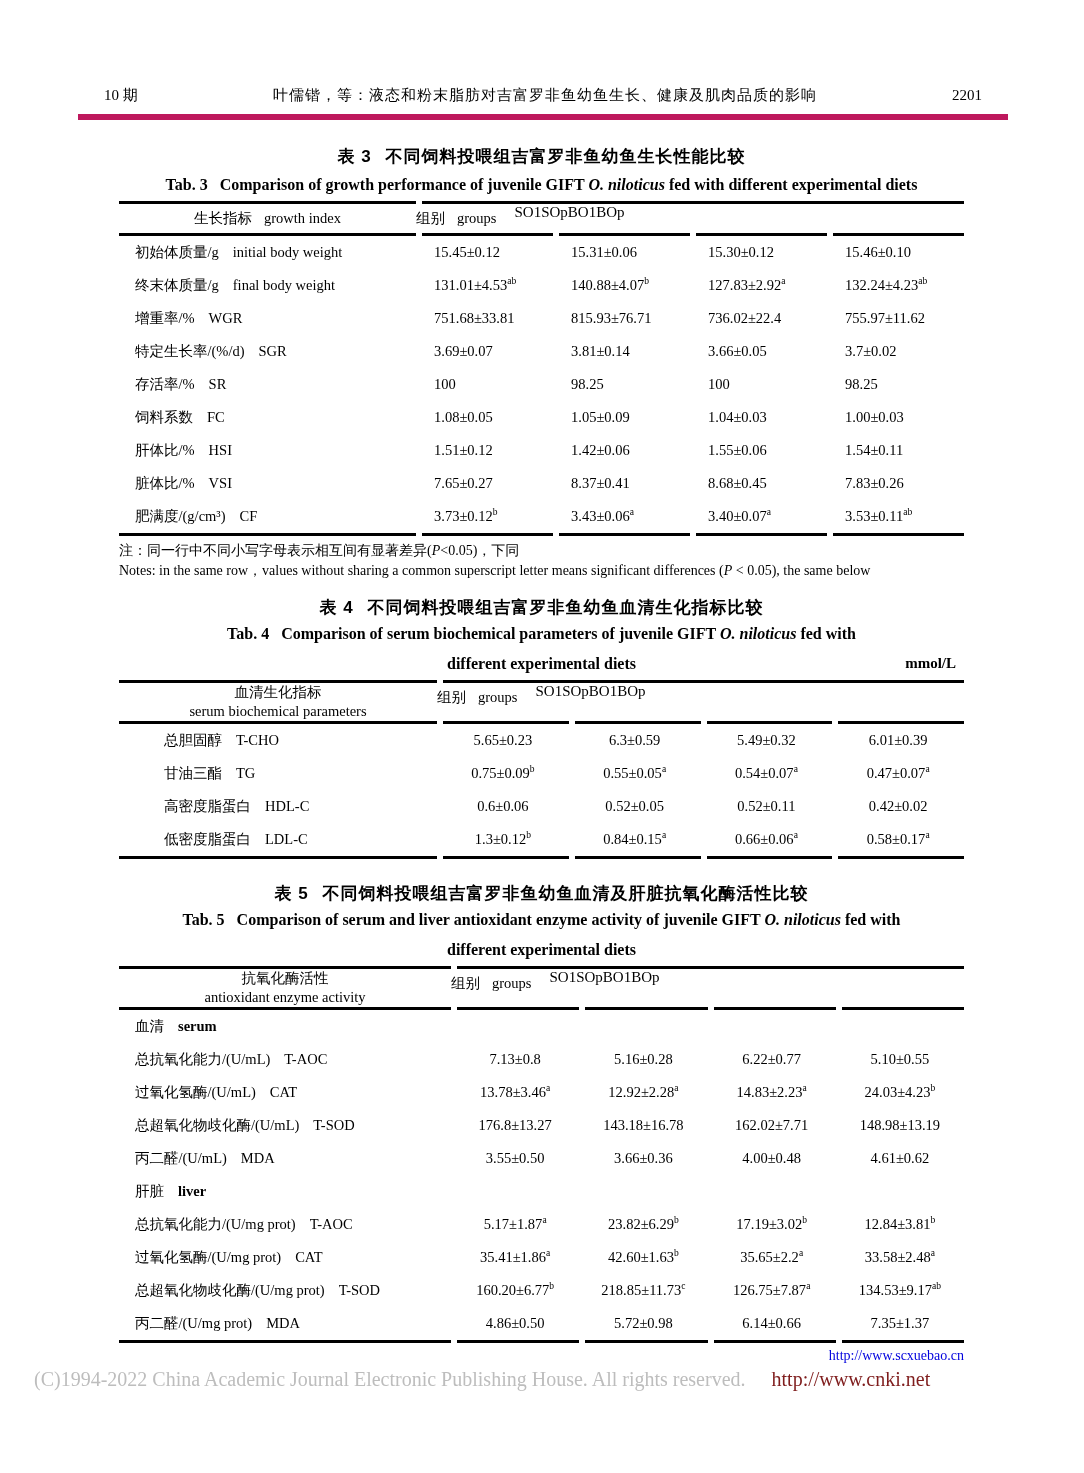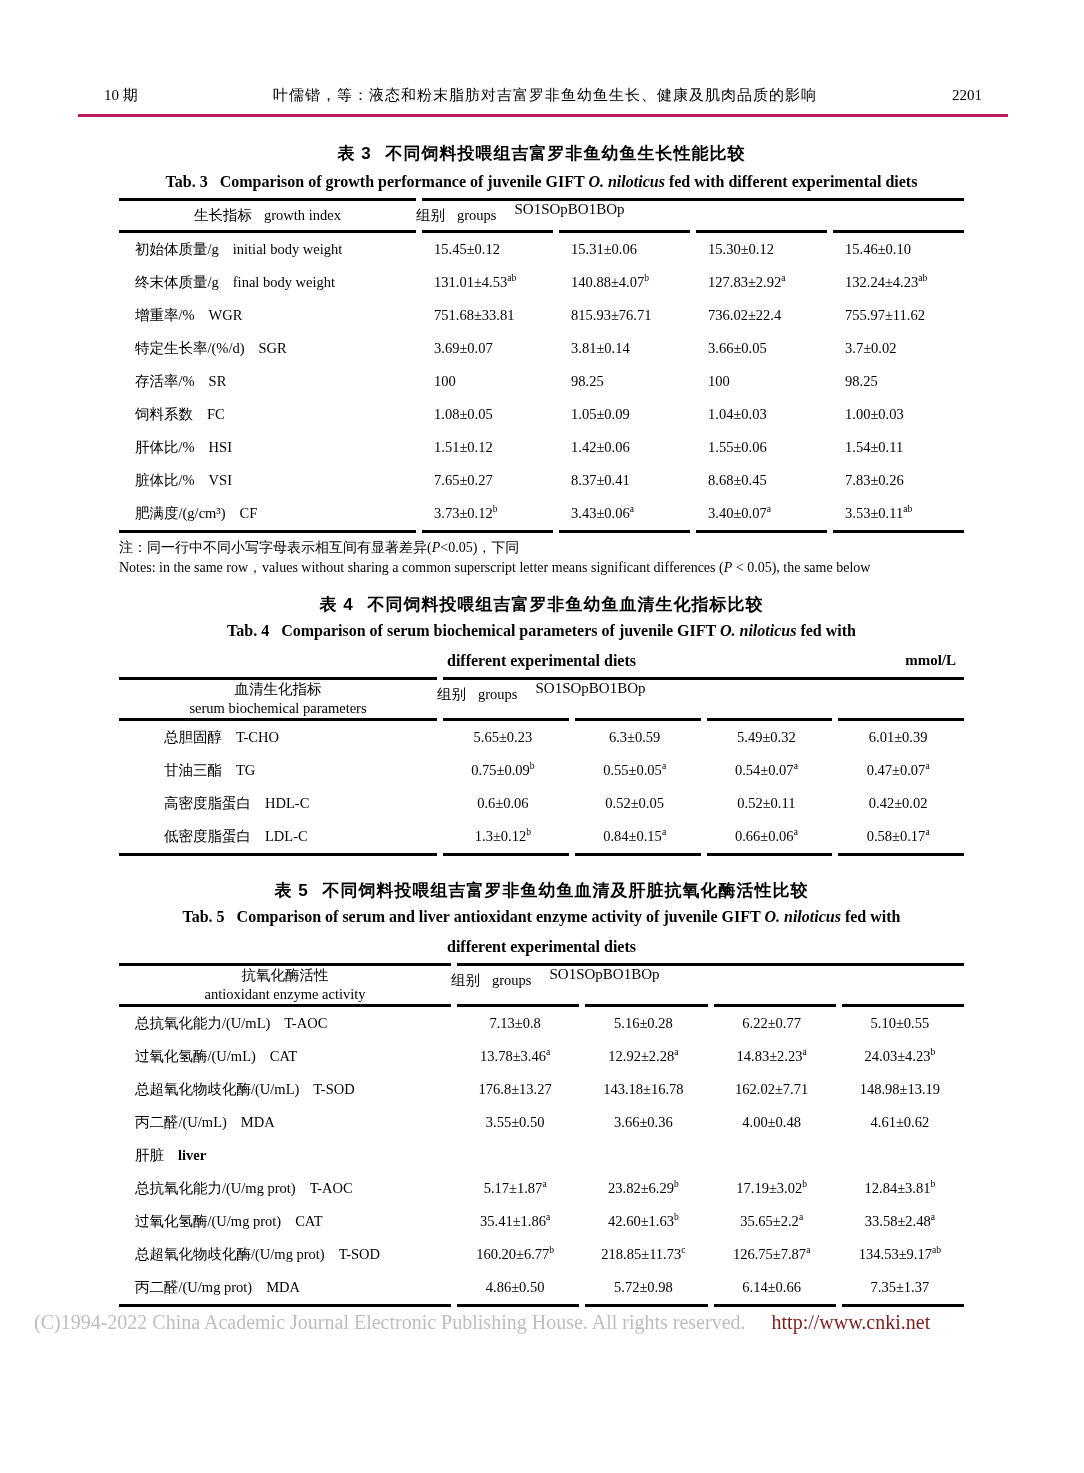--- a/index.html
+++ b/index.html
@@ -1,21 +1,21 @@
 <!DOCTYPE html>
 <html><head>
 <meta charset="utf-8">
 <style>
   html,body{margin:0;padding:0;background:#ffffff;}
   .page{position:relative;width:1084px;height:1473px;background:#fff;color:#000;
         font-family:"Liberation Serif",serif;overflow:hidden;}
 
   
   .running-head{margin:86px 76px 0 78px;display:flex;align-items:baseline;
-                padding-bottom:9px;border-bottom:3px solid #be185d;font-size:15px;}
+                padding-bottom:9px;border-bottom:6px solid #be185d;font-size:15px;}
   .rh-issue{margin-left:26px;white-space:nowrap;}
   .rh-title{flex:1;text-align:center;font-size:15px;letter-spacing:1px;}
   .rh-page{margin-right:26px;white-space:nowrap;}
 
   .content{width:845px;margin-left:119px;position:relative;}
 
   
   .tt-zh{margin-top:25px;text-align:center;font-family:"Liberation Sans",sans-serif;
          font-weight:bold;font-size:17px;letter-spacing:1px;line-height:23px;}
   .tt-zh .sp{margin-right:14px;}
@@ -326,20 +326,27 @@
       </div>
       <div class="hline">
           <span class="seg w-stub"></span>
           <span class="seg w-col"></span>
           <span class="seg w-col"></span>
           <span class="seg w-col"></span>
           <span class="seg w-col"></span>
         </div>
       <div>
 
+          <div class="trow section-row">
+            <div class="row-label"><span>血清</span><span class="en">serum</span></div>
+            <div class="val"><span></span><sup></sup></div>
+            <div class="val"><span></span><sup></sup></div>
+            <div class="val"><span></span><sup></sup></div>
+            <div class="val"><span></span><sup></sup></div>
+          </div>
 
           <div class="trow">
             <div class="row-label"><span>总抗氧化能力/(U/mL)</span><span class="en">T-AOC</span></div>
             <div class="val"><span>7.13±0.8</span><sup></sup></div>
             <div class="val"><span>5.16±0.28</span><sup></sup></div>
             <div class="val"><span>6.22±0.77</span><sup></sup></div>
             <div class="val"><span>5.10±0.55</span><sup></sup></div>
           </div>
 
           <div class="trow">
@@ -408,19 +415,20 @@
         </div>
       <div class="hline">
           <span class="seg w-stub"></span>
           <span class="seg w-col"></span>
           <span class="seg w-col"></span>
           <span class="seg w-col"></span>
           <span class="seg w-col"></span>
         </div>
     </div>
 
+    <div class="link-row"><span class="sx-link">http://www.scxuebao.cn</span></div>
   </div>
 
   <div class="copyright">
     <span>(C)1994-2022 China Academic Journal Electronic Publishing House. All rights reserved.</span><span class="cnki">http://www.cnki.net</span>
   </div>
 
 </div>
 
 </body></html>

